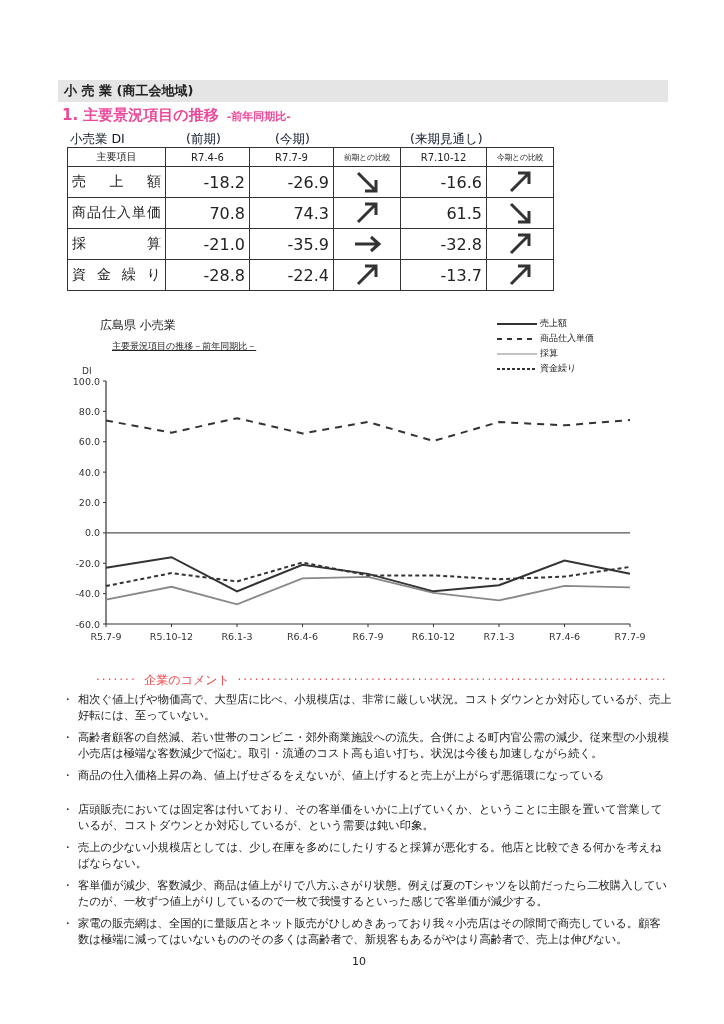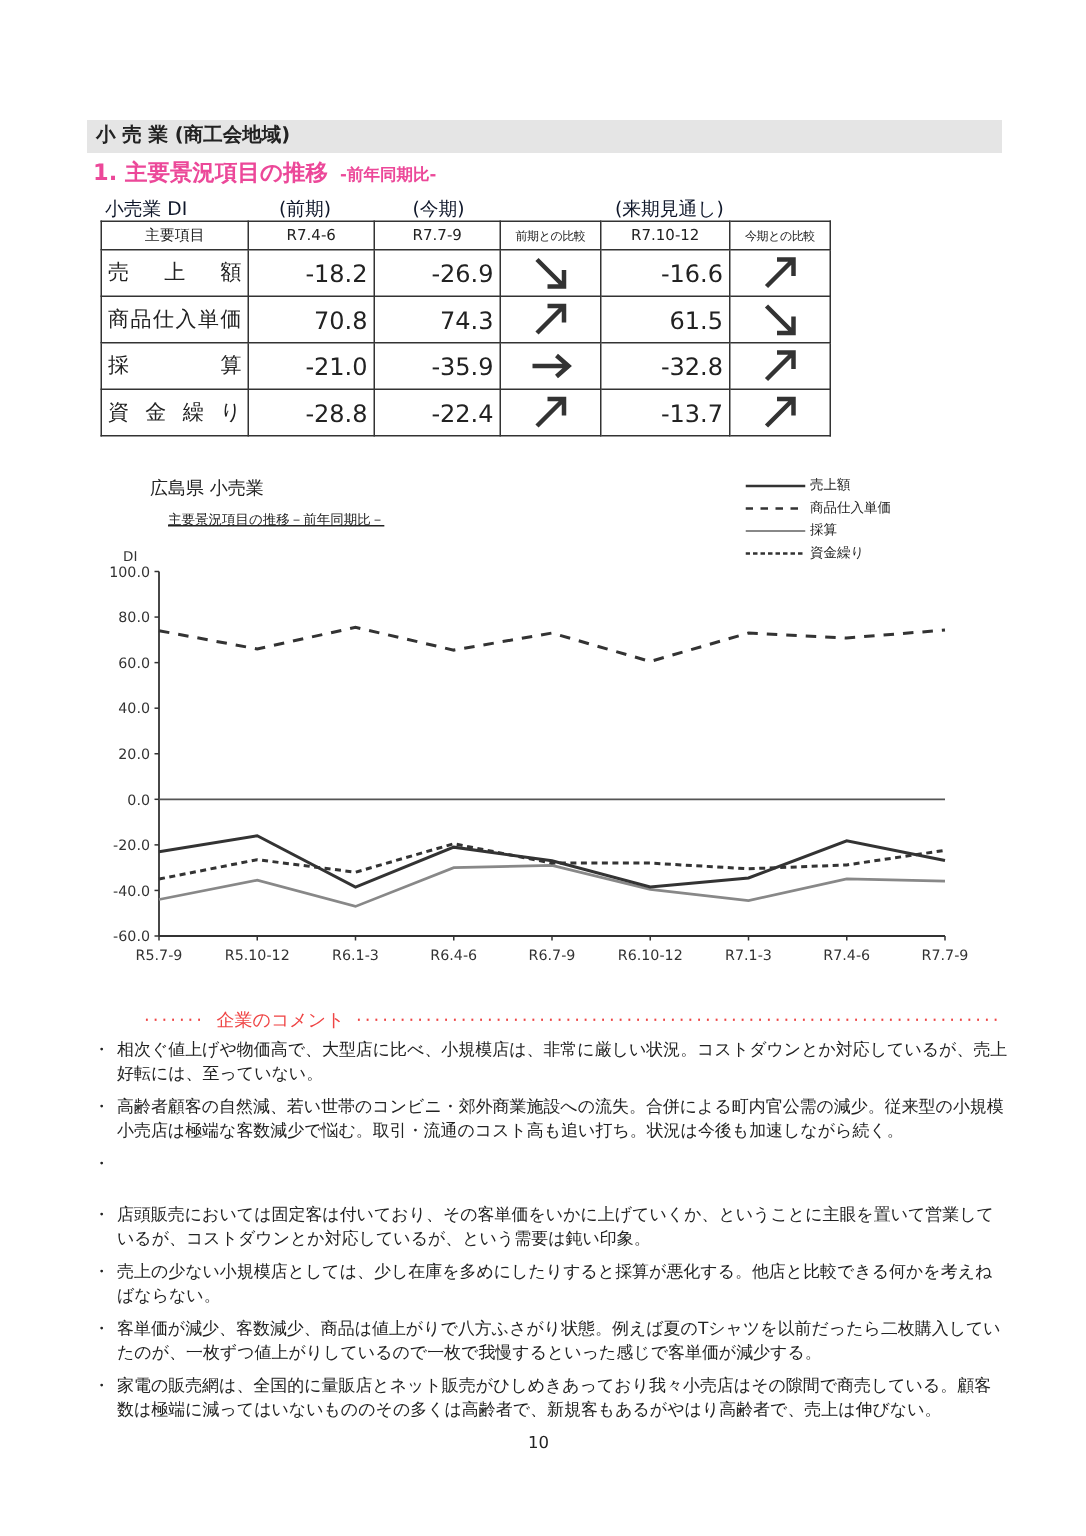--- a/index.html
+++ b/index.html
@@ -247,20 +247,21 @@
     <div class="c">
       <span class="dot">・</span>
       <span>相次ぐ値上げや物価高で、大型店に比べ、小規模店は、非常に厳しい状況。コストダウンとか対応しているが、売上好転には、至っていない。</span>
     </div>
     <div class="c">
       <span class="dot">・</span>
       <span>高齢者顧客の自然減、若い世帯のコンビニ・郊外商業施設への流失。合併による町内官公需の減少。従来型の小規模小売店は極端な客数減少で悩む。取引・流通のコスト高も追い打ち。状況は今後も加速しながら続く。</span>
     </div>
     <div class="c">
       <span class="dot">・</span>
+      <span>商品の仕入価格上昇の為、値上げせざるをえないが、値上げすると売上が上がらず悪循環になっている</span>
     </div>
     <div class="c gap">
       <span class="dot">・</span>
       <span>店頭販売においては固定客は付いており、その客単価をいかに上げていくか、ということに主眼を置いて営業しているが、コストダウンとか対応しているが、という需要は鈍い印象。</span>
     </div>
     <div class="c">
       <span class="dot">・</span>
       <span>売上の少ない小規模店としては、少し在庫を多めにしたりすると採算が悪化する。他店と比較できる何かを考えねばならない。</span>
     </div>
     <div class="c">

